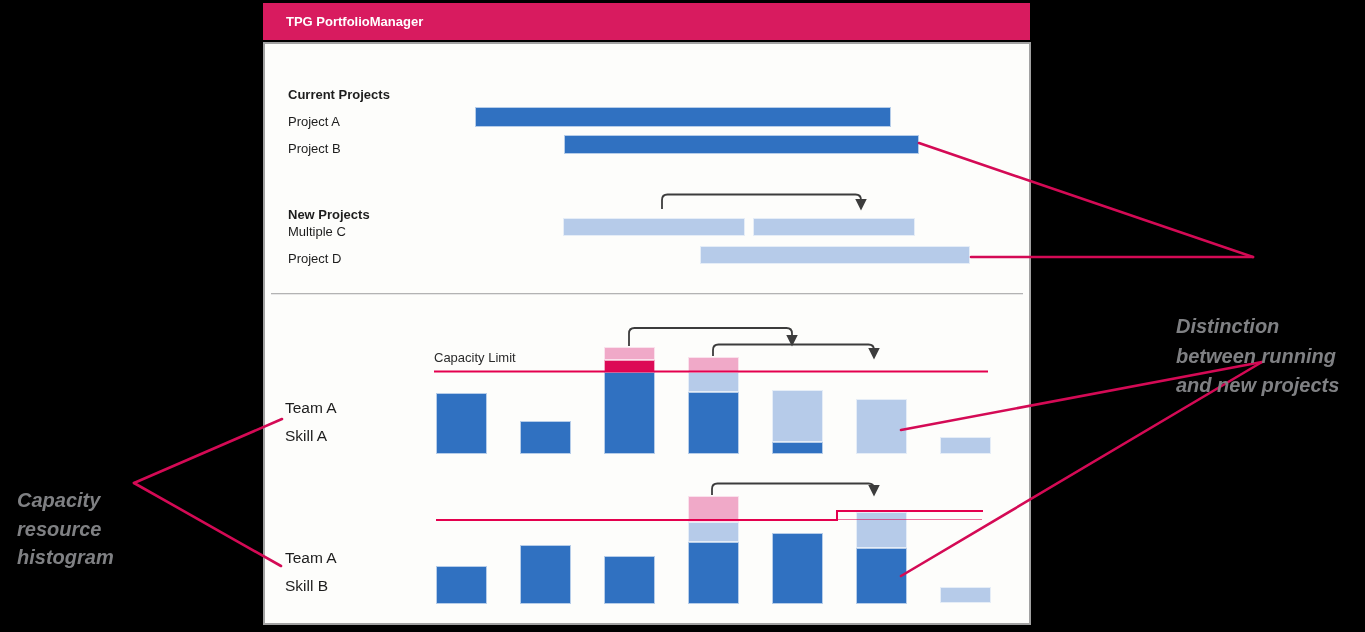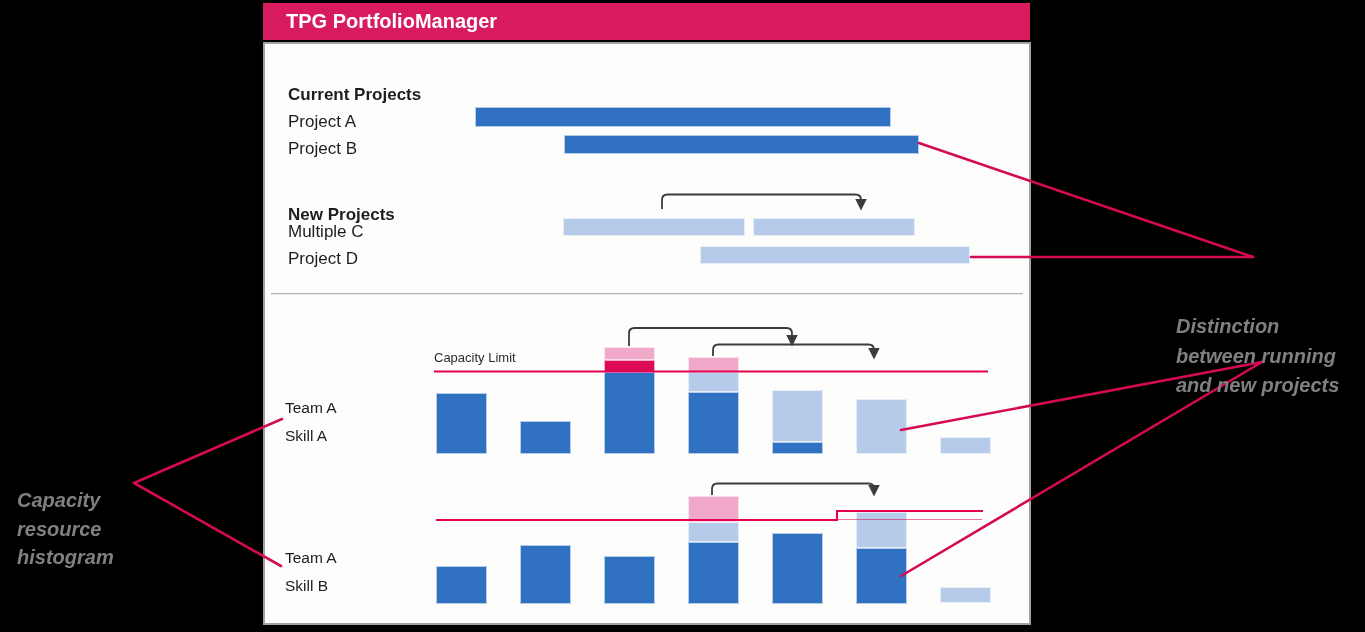--- a/index.html
+++ b/index.html
@@ -4,30 +4,30 @@
 <style>
   html,body{margin:0;padding:0;background:#000;}
   #canvas{
     position:relative;width:1365px;height:632px;background:#000;overflow:hidden;
     font-family:"Liberation Sans",sans-serif;
   }
   .abs{position:absolute;}
   
   .titlebar{
     left:263px;top:3px;width:767px;height:37px;background:#d81b5f;
-    color:#fff;font-weight:bold;font-size:20px;line-height:37px;
+    color:#fff;font-weight:bold;font-size:13px;line-height:37px;
     padding-left:23px;box-sizing:border-box;
   }
   .content{
     left:263px;top:42px;width:768px;height:583px;background:#fdfdfb;
     border:2px solid #a2a2a2;box-sizing:border-box;
   }
   .divider{left:271px;top:293px;width:752px;height:1px;background:#b3b3b3;border-bottom:1px solid #e7e7e7;}
   
-  .glabel{font-size:17px;color:#1d1d1d;line-height:19px;white-space:nowrap;}
+  .glabel{font-size:13px;color:#1d1d1d;line-height:19px;white-space:nowrap;}
   .gheading{font-weight:bold;}
   .caplabel{font-size:13px;color:#2b2b2b;white-space:nowrap;text-align:right;}
   .teamlabel{font-size:15.5px;color:#1d1d1d;line-height:27.5px;white-space:nowrap;}
   .annot{font-size:20px;font-style:italic;font-weight:600;color:#7f8083;white-space:nowrap;margin-top:44px;}
   .annot-right{line-height:29.5px;}
   .annot-left{line-height:28.5px;}
   
   .bar{position:absolute;box-sizing:border-box;border:1px solid rgba(255,255,255,0.65);}
   svg.overlay{position:absolute;left:0;top:0;width:1365px;height:632px;pointer-events:none;}
 </style>

